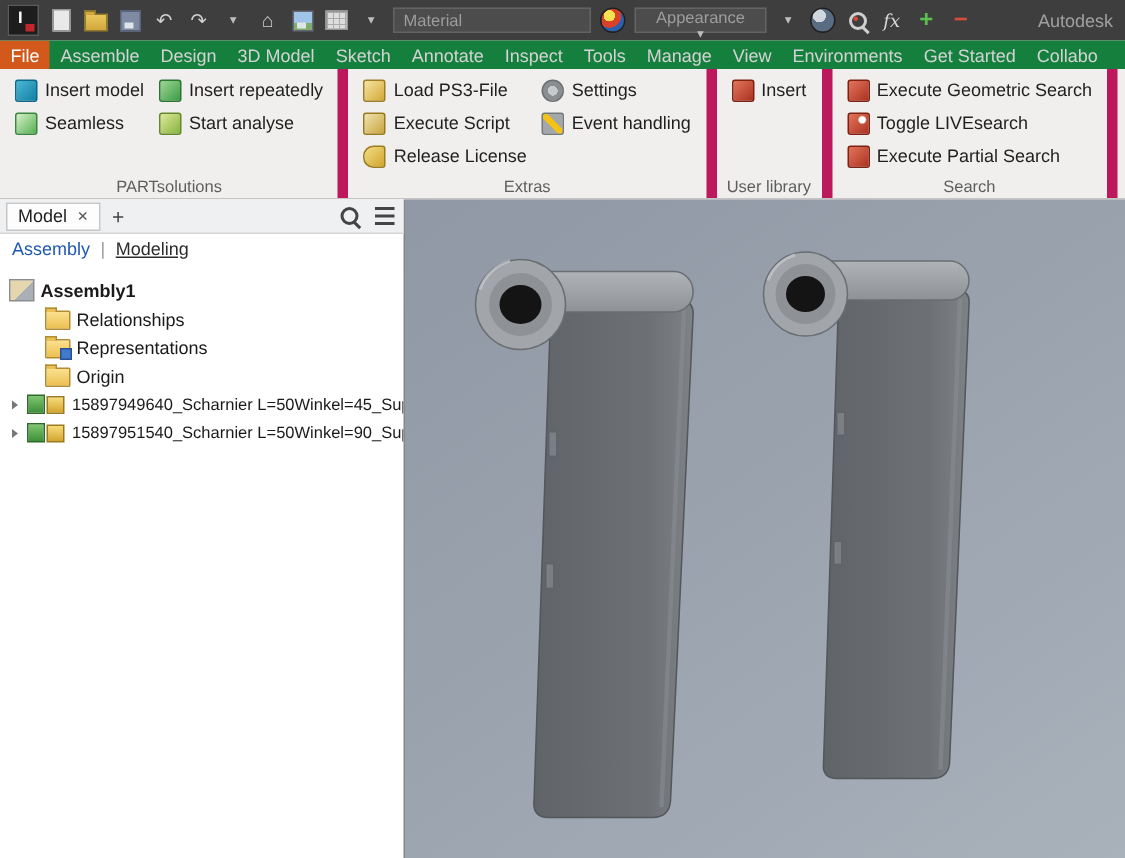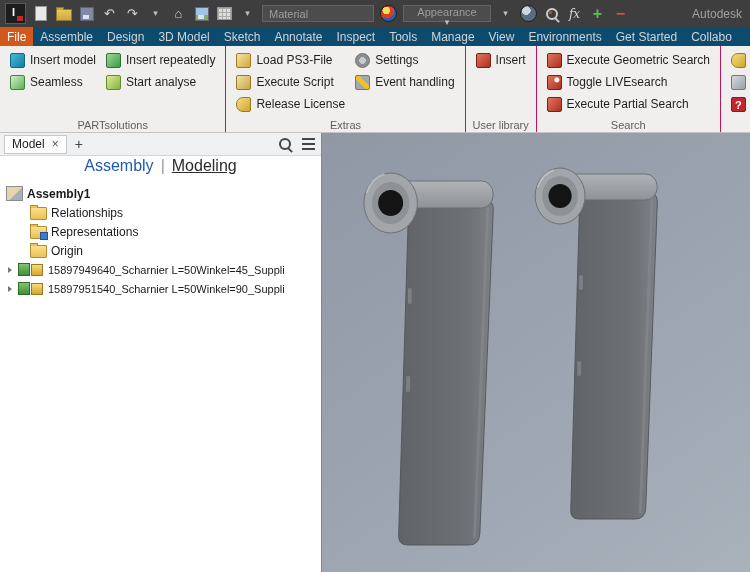--- a/index.html
+++ b/index.html
@@ -14,38 +14,38 @@
   .tbtn{min-width:17px;height:19px;display:flex;align-items:center;justify-content:center;color:#cccccc;flex:0 0 auto;}
   .i-page{width:10px;height:13px;background:#e9e9e9;border:1px solid #979797;}
   .i-folder{width:14px;height:10px;background:linear-gradient(#e9c75e,#d0a83c);border:1px solid #8f7a2e;position:relative;margin-top:2px;}
   .i-folder::before{content:"";position:absolute;top:-3px;left:-1px;width:6px;height:2px;background:#d0a83c;border:1px solid #8f7a2e;border-bottom:none;}
   .i-save{width:12px;height:12px;background:#7e8ba2;border:1px solid #59637c;position:relative;}
   .i-save::after{content:"";position:absolute;left:2px;bottom:1px;width:6px;height:4px;background:#dfe3ea;}
   .glyph{font-size:13px;color:#d0d0d0;line-height:1;}
   .caret{font-size:9px;color:#bdbdbd;line-height:1;}
   .sphere{width:15px;height:15px;border-radius:50%;border:1px solid #1f1f1f;background:radial-gradient(circle at 35% 30%,#f3e14d 0 26%,#d8402a 27% 55%,#2b5fb0 56% 100%);flex:0 0 auto;}
   .combo{height:17px;background:#4c4c4c;border:1px solid #636363;color:#9d9d9d;font-size:11px;display:flex;align-items:center;justify-content:space-between;padding:0 6px;box-sizing:border-box;flex:0 0 auto;}
-  .combo.material{width:112px;}
+  .combo.material{width:132px;}
   .combo.appearance{width:88px;flex-direction:column;}
   .magd{width:8px;height:8px;border:2px solid #cfcfcf;border-radius:50%;position:relative;}
   .magd::before{content:"";position:absolute;left:1px;top:1px;width:3px;height:3px;background:#d84a33;border-radius:50%;}
   .magd::after{content:"";position:absolute;right:-4px;bottom:-3px;width:6px;height:2px;background:#cfcfcf;transform:rotate(45deg);}
   .i-fx{font-style:italic;font-family:"DejaVu Serif",serif;font-size:12px;color:#d8d8d8;}
   .i-plus{color:#5cc04f;font-weight:bold;font-size:16px;line-height:1;}
   .i-minus{color:#d64f3b;font-weight:bold;font-size:16px;line-height:1;}
   .brand{margin-left:auto;color:#a0a0a0;font-size:12px;padding-right:3px;white-space:nowrap;}
 
   
-  .tabsbar{height:19px;flex:0 0 auto;background:#0c4a6e;display:flex;align-items:stretch;overflow:hidden;}
+  .tabsbar{height:19px;flex:0 0 auto;background:#15803d;display:flex;align-items:stretch;overflow:hidden;}
   .tab{display:flex;align-items:center;padding:0 7px;color:#d3d3d3;font-size:12px;white-space:nowrap;cursor:default;}
   .tab.file{background:#d2591b;color:#fff;}
 
   
   .ribbon{height:87px;flex:0 0 auto;box-sizing:border-box;background:#f0efee;border-bottom:1px solid #c6c4c2;display:flex;overflow:hidden;}
-  .rgroup{position:relative;border-right:1px solid #be185d;padding:3px 7px 15px 7px;box-sizing:border-box;display:flex;gap:4px;flex:0 0 auto;}
+  .rgroup{position:relative;border-right:7px solid #be185d;padding:3px 7px 15px 7px;box-sizing:border-box;display:flex;gap:4px;flex:0 0 auto;}
   .glabel{position:absolute;left:0;right:0;bottom:1px;text-align:center;font-size:11px;color:#5e5e5e;white-space:nowrap;}
   .rcol{display:flex;flex-direction:column;}
   .ritem{display:flex;align-items:center;gap:5px;height:22px;padding:0 3px;white-space:nowrap;cursor:default;}
   .rlabel{font-size:12px;color:#1f1f1f;}
   .icn{width:15px;height:15px;border-radius:2px;box-sizing:border-box;flex:0 0 auto;position:relative;}
   .icn.cube-teal{background:linear-gradient(135deg,#49b8d6,#147fa3);border:1px solid #0d6886;}
   .icn.repeat-green{background:linear-gradient(135deg,#9ed694,#3d9c47);border:1px solid #2c7434;}
   .icn.seamless-green{background:linear-gradient(135deg,#d6f0c8,#57b053);border:1px solid #3a8540;}
   .icn.analyse-green{background:linear-gradient(135deg,#dfe89a,#86b43f);border:1px solid #64882b;}
   .icn.replace-red{background:linear-gradient(135deg,#f0a58e,#cd4a2c);border:1px solid #99301a;}
@@ -55,31 +55,31 @@
   .icn.gear-gray{background:radial-gradient(circle,#c7cacd 35%,#8a8e91 36% 100%);border:1px solid #6b6f72;border-radius:50%;}
   .icn.event-gear{background:linear-gradient(45deg,#a3a7aa 0 38%,#f2c214 38% 62%,#a3a7aa 62% 100%);border:1px solid #74787b;}
   .icn.cube-red{background:linear-gradient(135deg,#e2755c,#ab3220);border:1px solid #7e2113;}
   .icn.cube-red-live{background:radial-gradient(circle at 68% 30%,#ffffff 0 2px,transparent 3px),linear-gradient(135deg,#e2755c,#ab3220);border:1px solid #7e2113;}
   .icn.info-gray{background:linear-gradient(135deg,#d6dadd,#9aa0a5);border:1px solid #75797d;}
   .icn.help-red{background:#c2272e;border:1px solid #8c1a20;}
   .icn.help-red::after{content:"?";position:absolute;inset:0;color:#fff;font-weight:bold;font-size:11px;line-height:14px;text-align:center;}
 
   
   .workspace{flex:1;display:flex;min-height:0;}
-  .browser{width:322px;flex:0 0 auto;box-sizing:border-box;background:#fff;border-right:1px solid #878787;display:flex;flex-direction:column;}
+  .browser{width:270px;flex:0 0 auto;box-sizing:border-box;background:#fff;border-right:1px solid #878787;display:flex;flex-direction:column;}
   .bhead{height:22px;flex:0 0 auto;background:#eef0f2;border-bottom:1px solid #d6d6d6;display:flex;align-items:center;padding:0 4px;gap:5px;}
   .doctab{display:flex;align-items:center;gap:7px;background:#fdfdfd;border:1px solid #c7c7c7;height:19px;box-sizing:border-box;padding:0 7px;font-size:12px;color:#1e1e1e;}
   .doc-close{color:#555;font-size:12px;line-height:1;cursor:default;}
   .plus-tab{color:#444;font-size:14px;line-height:1;padding:0 3px;}
   .bspacer{flex:1;}
   .magb{width:8px;height:8px;border:2px solid #444;border-radius:50%;position:relative;margin-right:6px;}
   .magb::after{content:"";position:absolute;right:-4px;bottom:-3px;width:6px;height:2px;background:#444;transform:rotate(45deg);}
   .burger{width:13px;height:8px;border-top:2px solid #444;border-bottom:2px solid #444;position:relative;margin-right:2px;}
   .burger::after{content:"";position:absolute;left:0;top:3px;width:13px;height:2px;background:#444;}
-  .subtabs{height:20px;flex:0 0 auto;display:flex;align-items:center;gap:7px;padding:0 8px;font-size:16px;justify-content:center;}
+  .subtabs{height:20px;flex:0 0 auto;display:flex;align-items:center;gap:7px;padding:0 8px;font-size:12px;}
   .subtab.active{color:#2059b0;}
   .subtab.inactive{color:#2c2c2c;text-decoration:underline;}
   .subdiv{color:#9a9a9a;}
   .tree{flex:1;overflow:hidden;padding-top:8px;}
   .trow{display:flex;align-items:center;gap:4px;height:19px;padding-left:6px;white-space:nowrap;overflow:hidden;font-size:12px;color:#1a1a1a;cursor:default;}
   .trow.root .tlabel{font-weight:bold;}
   .trow.l1{padding-left:30px;}
   .trow.part{padding-left:8px;font-size:11px;}
   .chev{width:0;height:0;border-left:4px solid #777;border-top:3px solid transparent;border-bottom:3px solid transparent;flex:0 0 auto;margin-right:2px;}
   .asm{width:15px;height:13px;background:linear-gradient(135deg,#e5d6ae 0 55%,#aab0b5 55% 100%);border:1px solid #8a8d90;flex:0 0 auto;}

